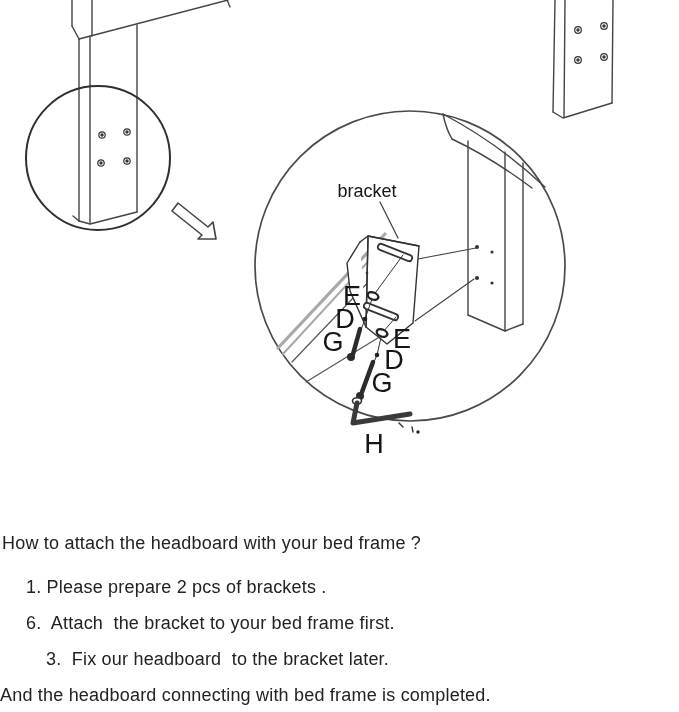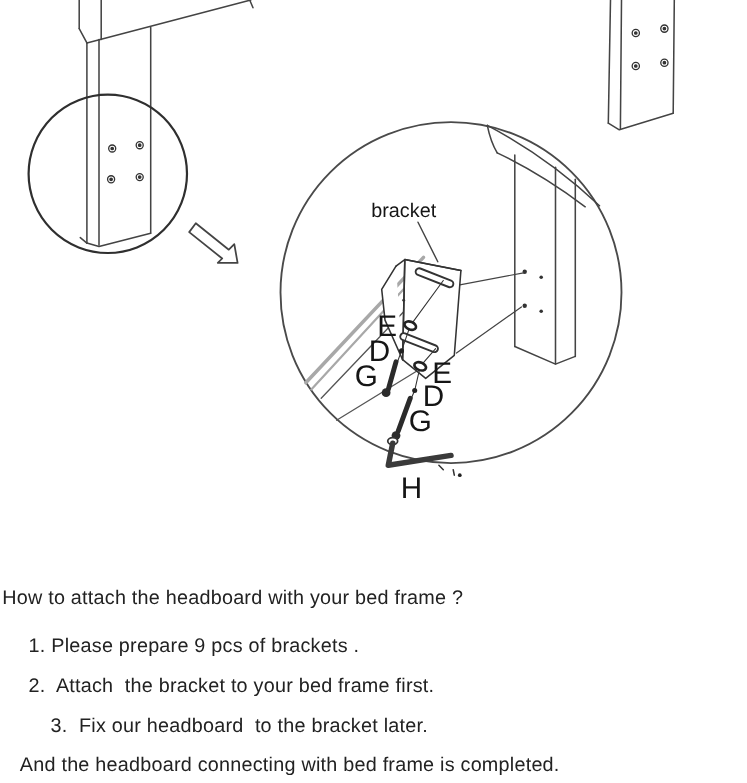--- a/index.html
+++ b/index.html
@@ -6,21 +6,21 @@
   .page{
     position:relative;width:679px;height:712px;background:#ffffff;overflow:hidden;
     font-family:"Liberation Sans",sans-serif;color:#1f1f1f;
   }
   .diagram{position:absolute;left:0;top:0;}
   .txt{position:absolute;white-space:pre;font-size:18px;line-height:28px;color:#222;letter-spacing:0.2px;}
   .heading{left:2px;top:529px;}
   .step1{left:26px;top:573px;}
   .step2{left:26px;top:609px;}
   .step3{left:26px;top:645px;margin-left:20px;}
-  .footer{left:0px;top:681px;margin-left:18px;}
+  .footer{left:0px;top:681px;}
   svg text{font-family:"Liberation Sans",sans-serif;fill:#151515;}
   svg .part-label{font-size:27px;}
   svg .small-label{font-size:18px;}
 </style>
 </head>
 <body>
 
 <div class="page">
 
   <svg class="diagram" width="679" height="520" viewBox="0 0 679 520" fill="none" stroke-linecap="round" stroke-linejoin="round">
@@ -146,18 +146,18 @@
         <text class="part-label" x="333" y="351" text-anchor="middle">G</text>
         <text class="part-label" x="402" y="348" text-anchor="middle">E</text>
         <text class="part-label" x="394" y="369" text-anchor="middle">D</text>
         <text class="part-label" x="382" y="392" text-anchor="middle">G</text>
         <text class="part-label" x="374" y="453" text-anchor="middle">H</text>
       </g>
     </g>
   </svg>
 
   <div class="txt heading">How to attach the headboard with your bed frame ?</div>
-  <div class="txt step1">1. Please prepare 9 pcs of brackets .</div>
-  <div class="txt step2">2.  Attach  the bracket to your bed frame first.</div>
+  <div class="txt step1">1. Please prepare 2 pcs of brackets .</div>
+  <div class="txt step2">6.  Attach  the bracket to your bed frame first.</div>
   <div class="txt step3">3.  Fix our headboard  to the bracket later.</div>
   <div class="txt footer">And the headboard connecting with bed frame is completed.</div>
 
 </div>
 
 </body></html>

